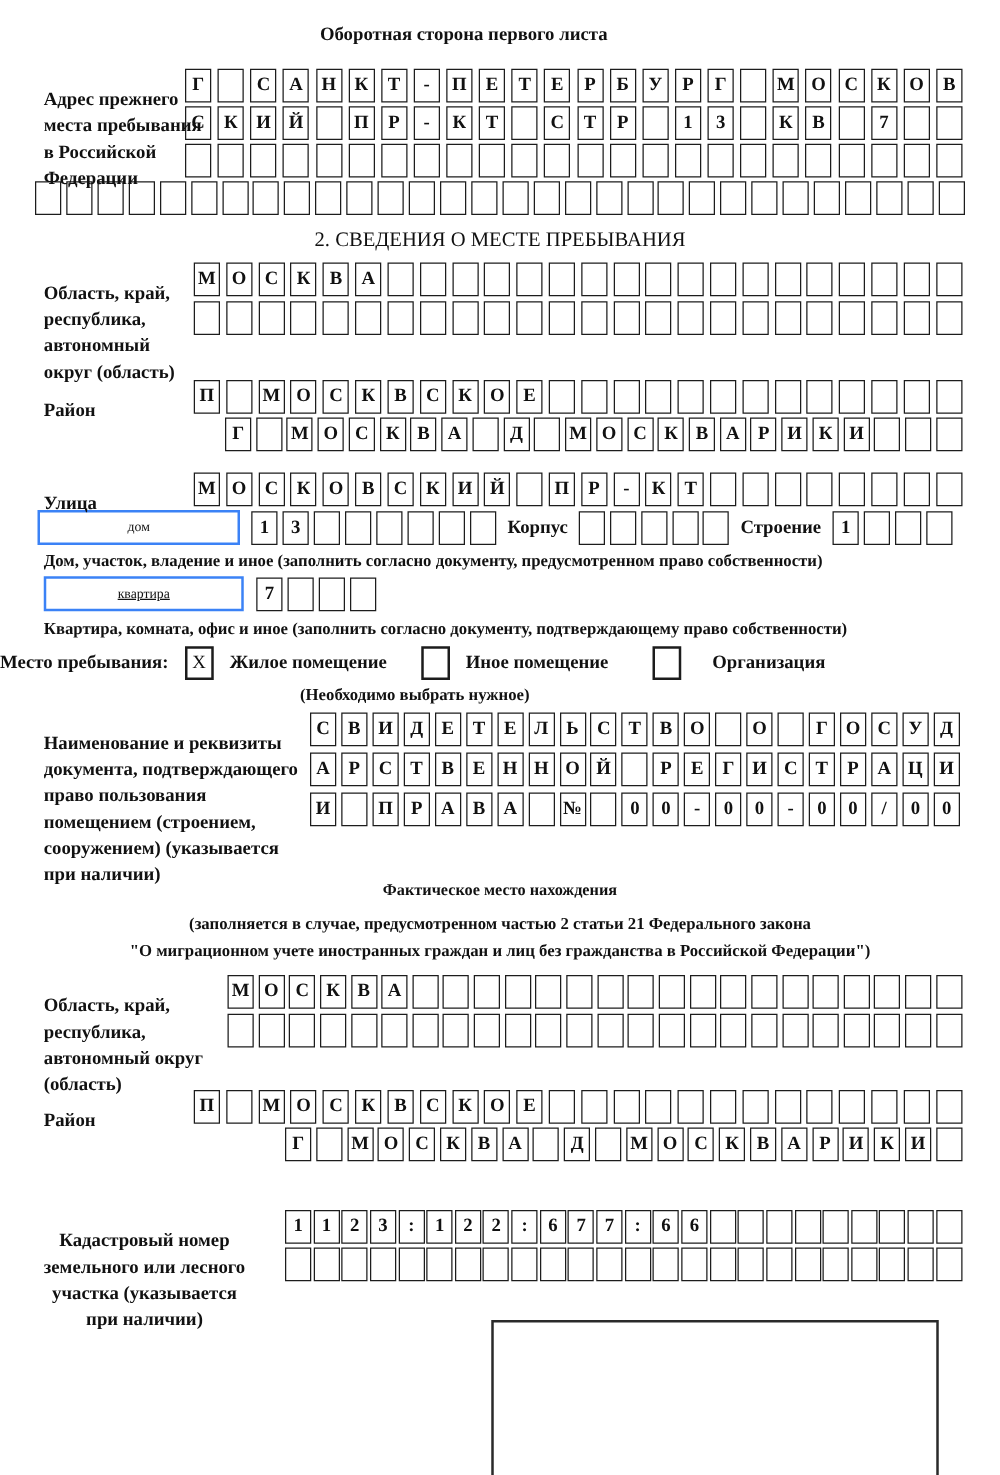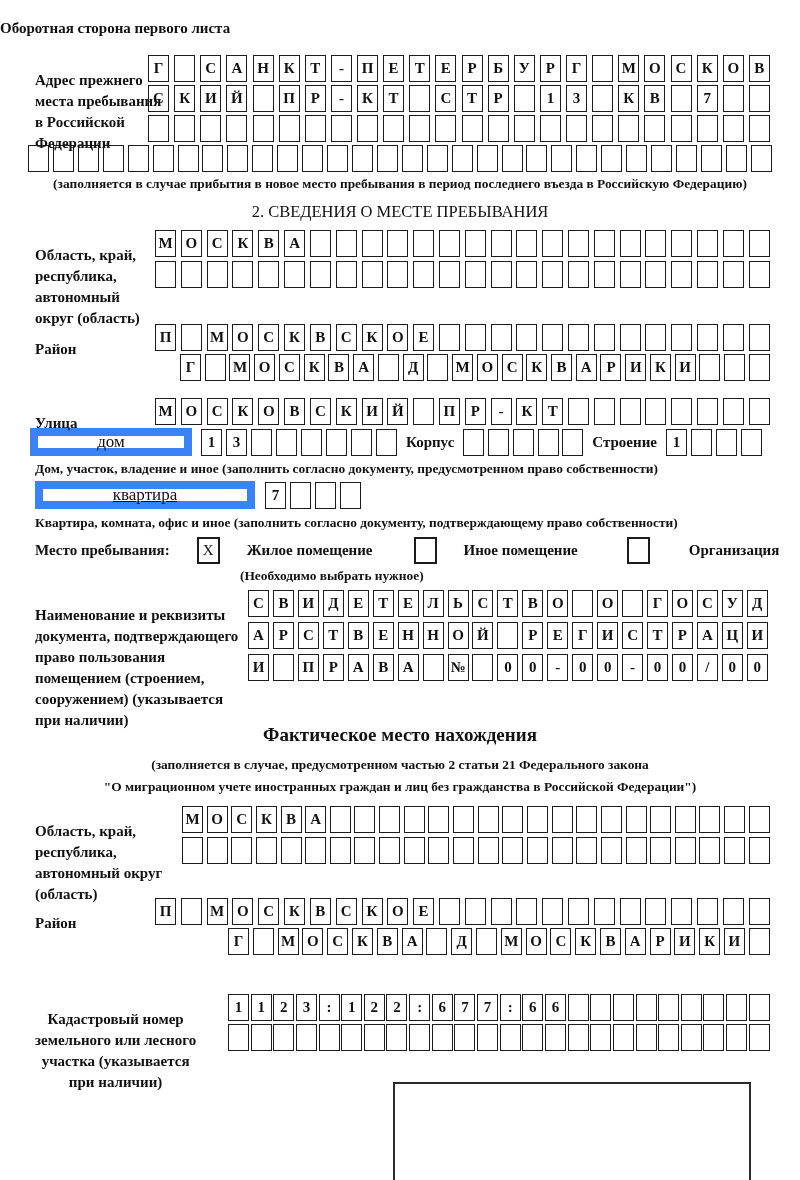--- a/index.html
+++ b/index.html
@@ -1,36 +1,36 @@
 <!DOCTYPE html>
 <html><head>
 <meta charset="utf-8">
 <style>
   html,body{margin:0;padding:0;background:#fff;}
   body{
     width:800px;height:1180px;overflow:hidden;position:relative;
     font-family:"Liberation Serif","DejaVu Serif",serif;color:#111;
   }
-  .hdr-note{margin:20px 58px 0 0;text-align:left;font-size:15px;}
+  .hdr-note{margin:20px 58px 0 0;text-align:center;font-size:15px;}
   .ml{white-space:pre-line;}
   .block{position:relative;}
   .side-label{position:absolute;left:35px;top:15px;font-size:15px;line-height:21px;}
   .cells{display:flex;justify-content:space-between;margin-bottom:3px;}
   .cell{
     flex:none;width:19px;height:25px;border:1.5px solid #1c1c1c;
     display:flex;align-items:center;justify-content:center;
     font-size:15px;line-height:1;
   }
   .caption{font-size:13.4px;line-height:17px;}
   .caption.center{text-align:center;}
   .sec-title{text-align:center;font-weight:normal;font-size:16.5px;margin:10px 0 8px 0;}
-  .sub-title{text-align:center;font-weight:bold;font-size:19px;}
+  .sub-title{text-align:center;font-weight:bold;font-size:13px;}
   .widebox{
-    border:8px solid #3b82f6;height:28px;display:flex;align-items:center;justify-content:center;
-    font-size:17px;flex:none;box-sizing:border-box;
+    border:2px solid #3b82f6;height:28px;display:flex;align-items:center;justify-content:center;
+    font-size:11px;flex:none;box-sizing:border-box;
   }
   .inline-row{display:flex;align-items:center;}
   .ilabel{font-size:15px;flex:none;}
   .checkbox{
     flex:none;width:23px;height:27px;border:2px solid #1c1c1c;box-sizing:border-box;
     display:flex;align-items:center;justify-content:center;font-size:15px;
   }
   .stamp-box{
     position:absolute;left:393px;top:0;width:358px;height:175px;border:2px solid #2a2a2a;
     box-sizing:border-box;background:#fff;
@@ -152,21 +152,20 @@
       <div class="cell"></div>
       <div class="cell"></div>
       <div class="cell"></div>
       <div class="cell"></div>
       <div class="cell"></div>
       <div class="cell"></div>
       <div class="cell"></div>
       <div class="cell"></div>
       <div class="cell"></div>
     </div>
-  <div class="caption center" style="margin-top:2px;">(заполняется в случае прибытия в новое место пребывания в период последнего въезда в Российскую Федерацию)</div>
 </div>
 
 <div class="sec-title">2. СВЕДЕНИЯ О МЕСТЕ ПРЕБЫВАНИЯ</div>
 
 <div class="block" style="min-height:94px;">
   <div class="side-label ml">Область, край,
 республика,
 автономный
 округ (область)</div>
   <div class="cells" style="margin-left:155px;width:615px;">
@@ -336,31 +335,31 @@
   <div class="cells" style="width:96px;margin-bottom:0;">
       <div class="cell">1</div>
       <div class="cell"></div>
       <div class="cell"></div>
       <div class="cell"></div>
     </div>
 </div>
 <div class="caption" style="margin:4px 0 4px 35px;">Дом, участок, владение и иное (заполнить согласно документу, предусмотренном право собственности)</div>
 
 <div class="inline-row" style="margin-left:35px;gap:10px;">
-  <div class="widebox" style="width:220px;text-decoration:underline;">квартира</div>
+  <div class="widebox" style="width:160px;text-decoration:underline;">квартира</div>
   <div class="cells" style="width:96px;margin-bottom:0;">
       <div class="cell">7</div>
       <div class="cell"></div>
       <div class="cell"></div>
       <div class="cell"></div>
     </div>
 </div>
 <div class="caption" style="margin:5px 0 6px 35px;">Квартира, комната, офис и иное (заполнить согласно документу, подтверждающему право собственности)</div>
 
-<div class="inline-row" style="margin-left:35px;gap:27px;">
+<div class="inline-row" style="gap:13px;">
   <span class="ilabel">Место пребывания:</span>
   <div class="checkbox">X</div>
   <span class="ilabel">Жилое помещение</span>
   <div class="checkbox" style="margin-left:14px;"></div>
   <span class="ilabel">Иное помещение</span>
   <div class="checkbox" style="margin-left:22px;"></div>
   <span class="ilabel" style="margin-left:12px;">Организация</span>
 </div>
 <div class="caption" style="margin:3px 0 6px 240px;">(Необходимо выбрать нужное)</div>
 

